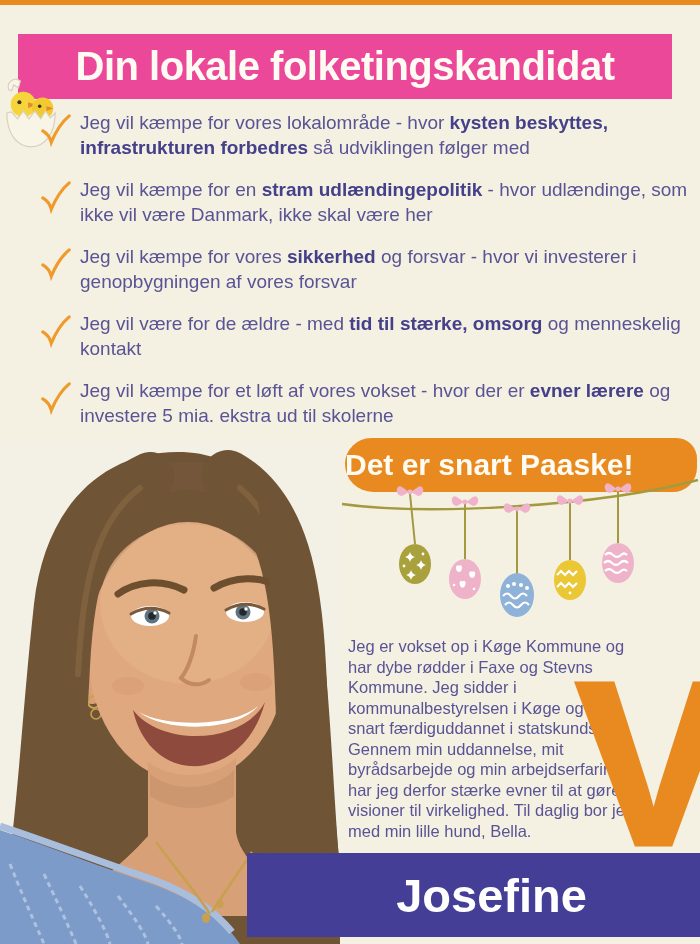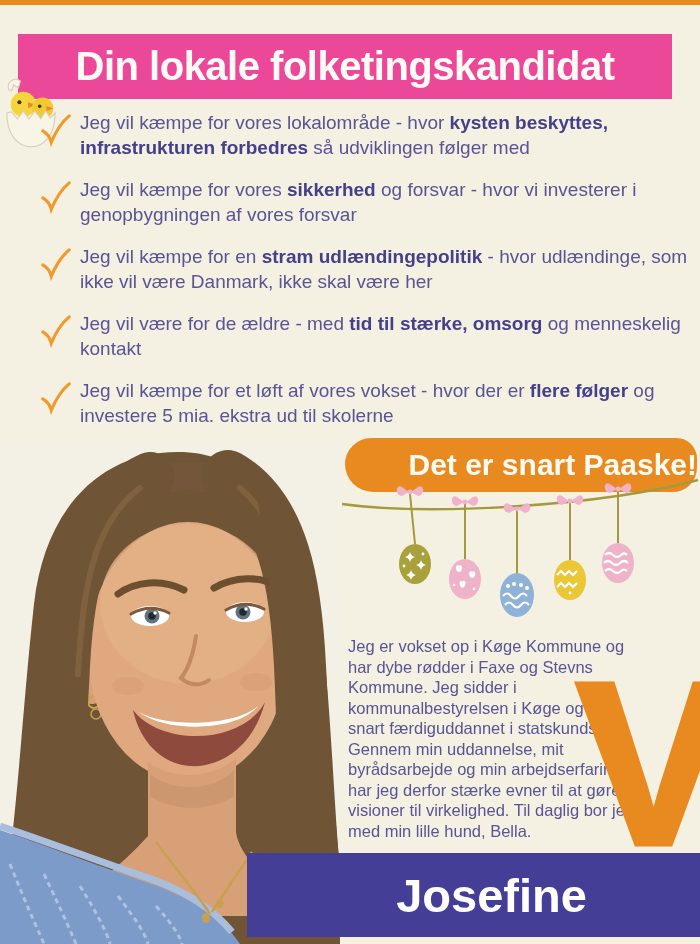--- a/index.html
+++ b/index.html
@@ -20,21 +20,21 @@
   .bullets{position:absolute;left:80px;top:110px;width:618px;}
   .bullet{position:relative;margin-bottom:17px;}
   .btxt{
     margin:0;color:#5a5394;font-size:19px;line-height:25px;
   }
   .btxt .b{font-weight:bold;color:#45408a;}
   .check{position:absolute;left:-40px;top:3px;width:32px;height:34px;}
   .paaske-banner{
     position:absolute;left:345px;top:438px;width:352px;height:54px;
     background:#e98a21;border-radius:28px 22px 26px 30px;
-    display:flex;align-items:center;justify-content:flex-end;
+    display:flex;align-items:center;justify-content:flex-start;
   }
   .paaske-banner span{color:#fdfbf2;font-size:30px;font-weight:bold;white-space:nowrap;}
   .garland-svg{position:absolute;left:330px;top:478px;width:370px;height:150px;}
   .portrait-svg{position:absolute;left:0;top:444px;width:340px;height:500px;}
   .bio{
     position:absolute;left:332px;top:620px;width:296px;margin:16px;
     color:#5a5394;font-size:16.5px;line-height:20.5px;
   }
   .vlogo{
     position:absolute;left:576px;top:648px;width:200px;height:230px;
@@ -75,39 +75,39 @@
     <div class="bullet">
       <svg class="check" viewBox="0 0 34 36">
         <path d="M3,19 C8,22 11,27 12,31 C17,19 25,8 31,3" fill="none" stroke-width="3.4" stroke-linecap="round" stroke="#f09a2c"></path>
       </svg>
       <p class="btxt"><span>Jeg vil kæmpe for vores lokalområde - hvor </span><span class="b">kysten beskyttes, infrastrukturen forbedres</span><span> så udviklingen følger med</span></p>
     </div>
     <div class="bullet">
       <svg class="check" viewBox="0 0 34 36">
         <path d="M3,19 C8,22 11,27 12,31 C17,19 25,8 31,3" fill="none" stroke-width="3.4" stroke-linecap="round" stroke="#f09a2c"></path>
       </svg>
+      <p class="btxt"><span>Jeg vil kæmpe for en </span><span class="b">stram udlændingepolitik</span><span> - hvor udlændinge, som ikke vil være Danmark, ikke skal være her</span></p>
+    </div>
+    <div class="bullet">
+      <svg class="check" viewBox="0 0 34 36">
+        <path d="M3,19 C8,22 11,27 12,31 C17,19 25,8 31,3" fill="none" stroke-width="3.4" stroke-linecap="round" stroke="#f09a2c"></path>
+      </svg>
       <p class="btxt"><span>Jeg vil kæmpe for vores </span><span class="b">sikkerhed</span><span> og forsvar - hvor vi investerer i genopbygningen af vores forsvar</span></p>
     </div>
     <div class="bullet">
       <svg class="check" viewBox="0 0 34 36">
         <path d="M3,19 C8,22 11,27 12,31 C17,19 25,8 31,3" fill="none" stroke-width="3.4" stroke-linecap="round" stroke="#f09a2c"></path>
       </svg>
-      <p class="btxt"><span>Jeg vil kæmpe for en </span><span class="b">stram udlændingepolitik</span><span> - hvor udlændinge, som ikke vil være Danmark, ikke skal være her</span></p>
-    </div>
-    <div class="bullet">
-      <svg class="check" viewBox="0 0 34 36">
-        <path d="M3,19 C8,22 11,27 12,31 C17,19 25,8 31,3" fill="none" stroke-width="3.4" stroke-linecap="round" stroke="#f09a2c"></path>
-      </svg>
       <p class="btxt"><span>Jeg vil være for de ældre - med </span><span class="b">tid til stærke, omsorg</span><span> og menneskelig kontakt</span></p>
     </div>
     <div class="bullet">
       <svg class="check" viewBox="0 0 34 36">
         <path d="M3,19 C8,22 11,27 12,31 C17,19 25,8 31,3" fill="none" stroke-width="3.4" stroke-linecap="round" stroke="#f09a2c"></path>
       </svg>
-      <p class="btxt"><span>Jeg vil kæmpe for et løft af vores vokset - hvor der er </span><span class="b">flere følger</span><span> og investere 5 mia. ekstra ud til skolerne</span></p>
+      <p class="btxt"><span>Jeg vil kæmpe for et løft af vores vokset - hvor der er </span><span class="b">evner lærere</span><span> og investere 5 mia. ekstra ud til skolerne</span></p>
     </div>
   </div>
 
   <svg class="portrait-svg" viewBox="0 0 340 500">
     <rect x="0" y="0" width="340" height="500" fill="#f3f0e5"></rect>
     <path d="M178,8 C96,8 44,70 34,160 C24,250 20,330 8,430 L0,500 L340,500 L340,430 C332,330 330,240 318,160 C304,70 252,8 178,8 Z" fill="#6f5436"></path>
     <path d="M60,130 C44,210 42,330 26,450 L44,466 C56,344 60,224 80,146 Z" fill="#85683f" opacity="0.65"></path>
     <path d="M292,140 C306,220 308,330 318,446 L300,462 C292,342 288,226 272,150 Z" fill="#85683f" opacity="0.55"></path>
     <ellipse cx="92" cy="240" rx="14" ry="20" fill="#d9a077"></ellipse>
     <circle cx="94" cy="258" r="6" fill="none" stroke="#c8a050" stroke-width="2"></circle>

